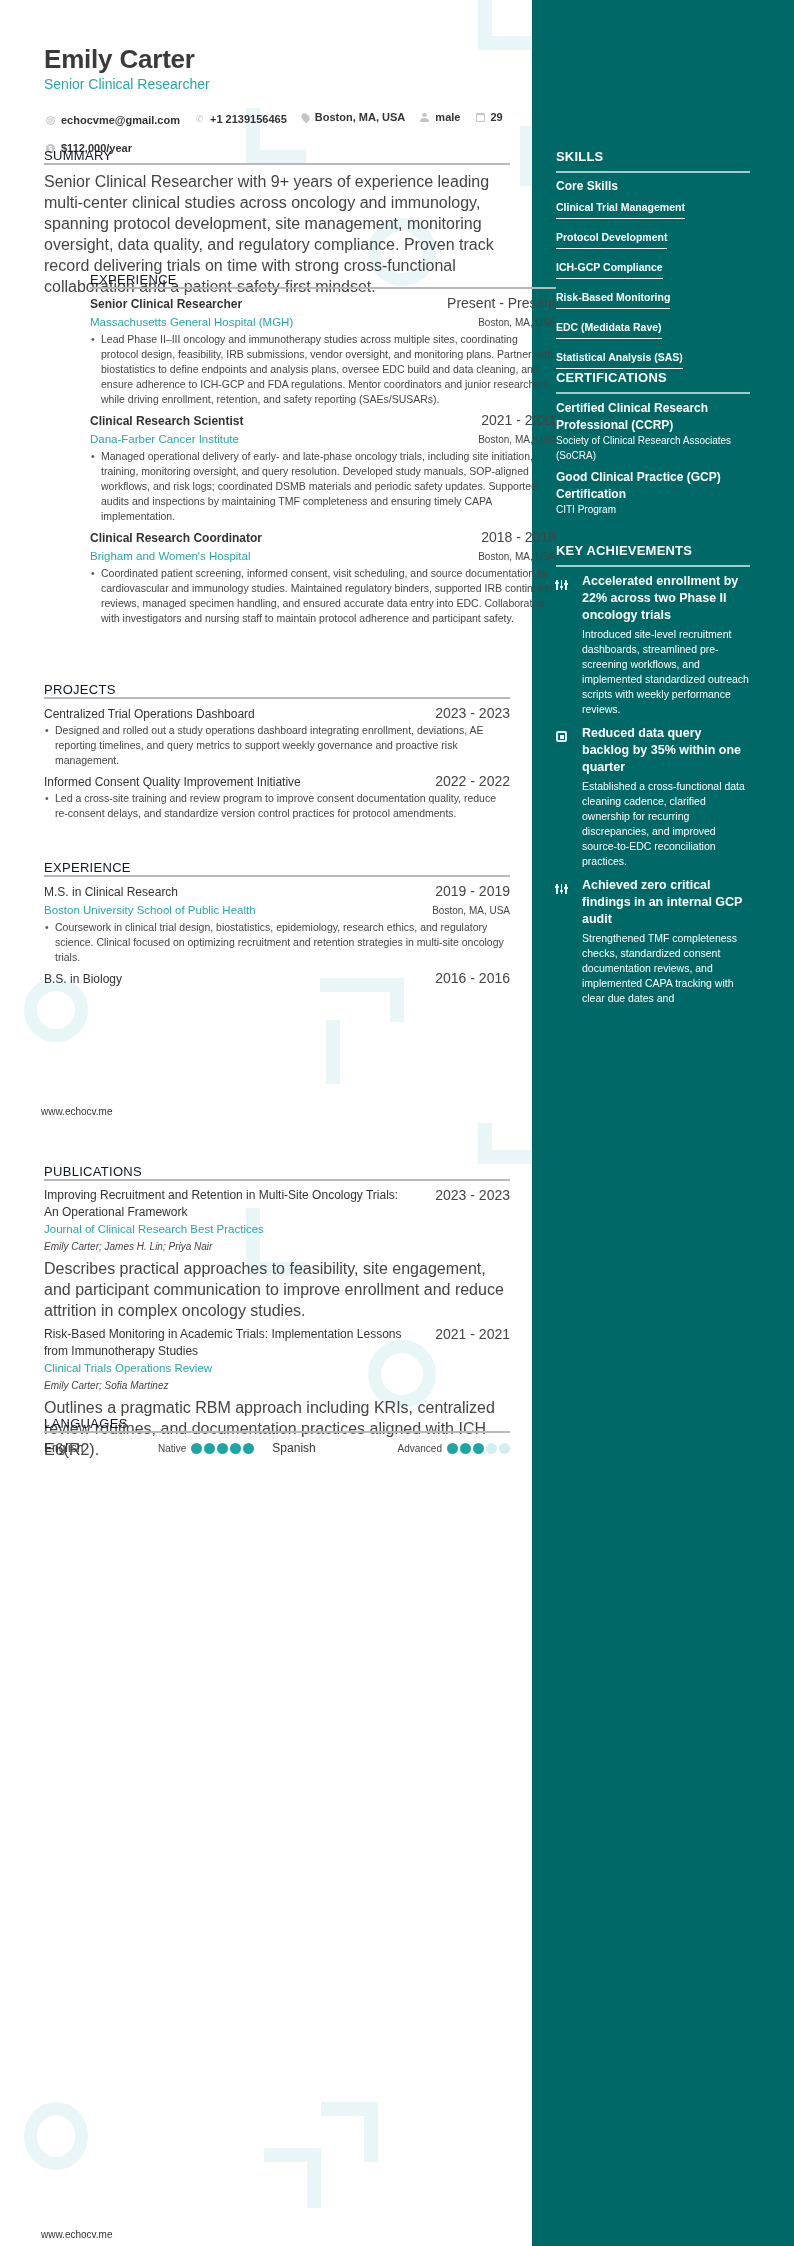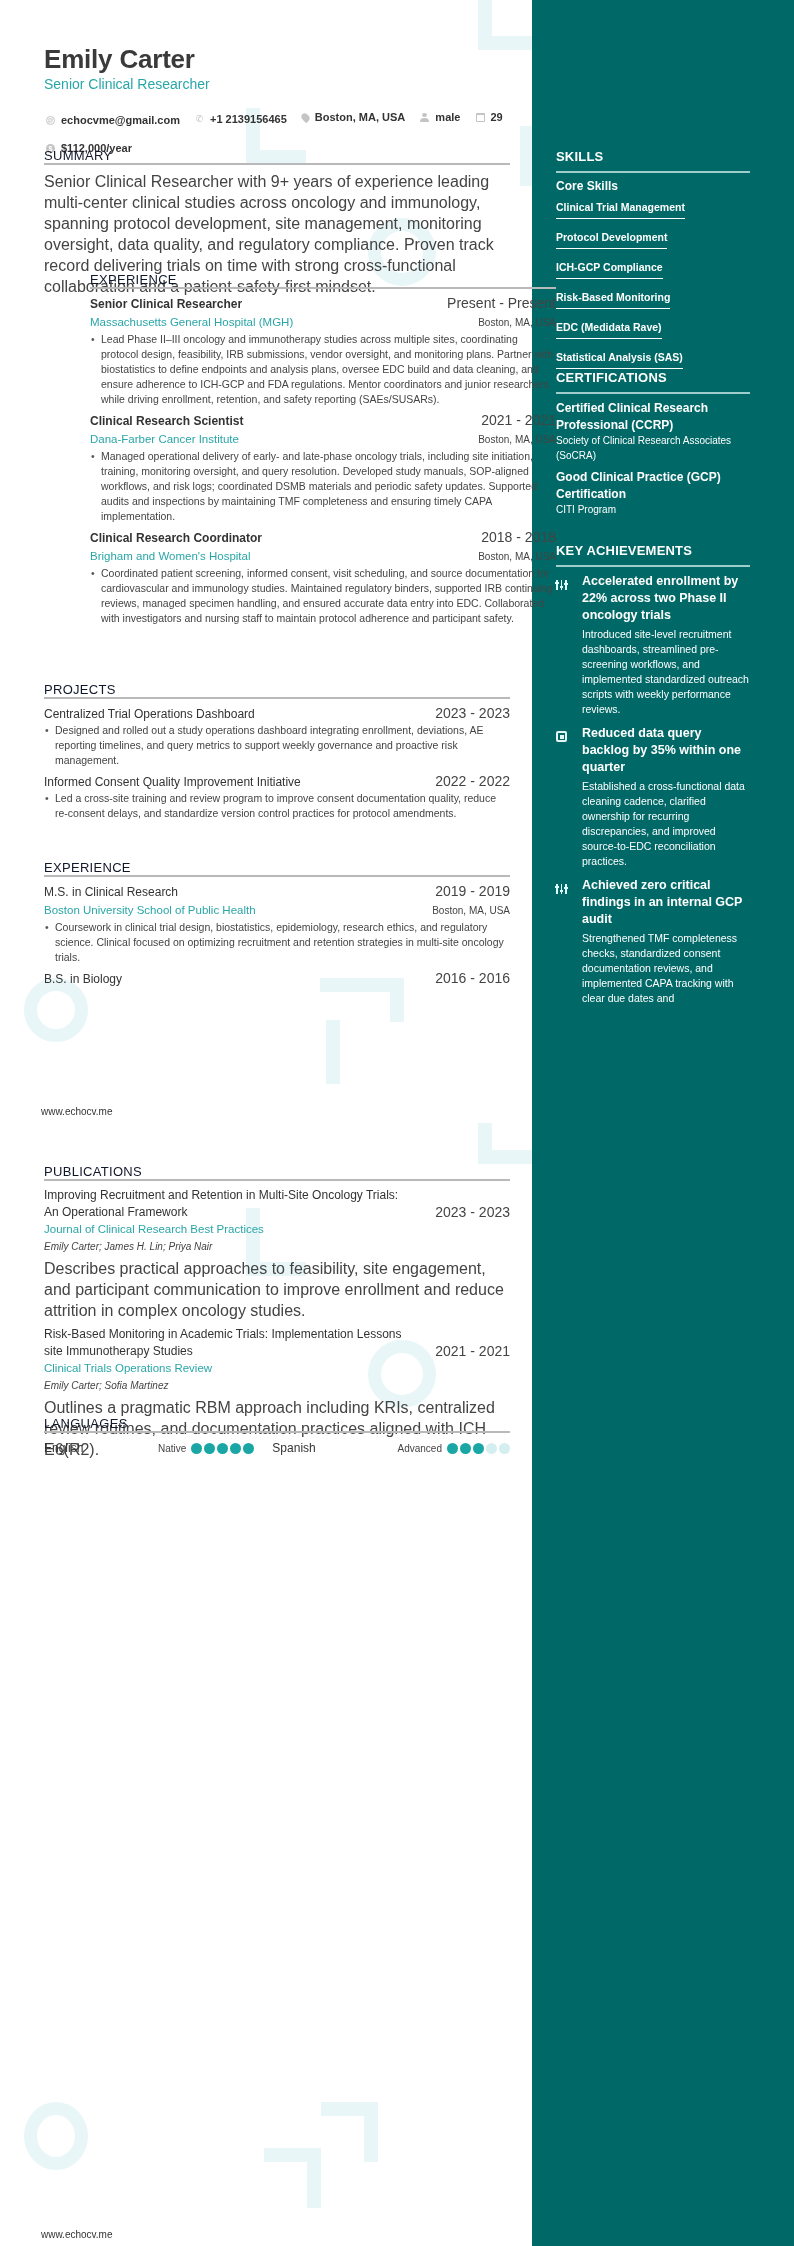--- a/index.html
+++ b/index.html
@@ -34,21 +34,21 @@
   .row { display: flex; justify-content: space-between; align-items: baseline; }
   .role { font-size: 12px; font-weight: bold; color: #333; line-height: 18px; }
   .role-light { font-size: 12px; color: #333; line-height: 18px; }
   .date { font-size: 14px; color: #444; white-space: nowrap; }
   .org { font-size: 11.5px; color: #2aa6a8; line-height: 19px; }
   .loc { font-size: 10px; color: #444; white-space: nowrap; }
   .bullets { list-style: none; }
   .bullets li { position: relative; padding-left: 11px; font-size: 10.5px; line-height: 15px; color: #444; }
   .bullets li::before { content: "•"; position: absolute; left: 1px; top: 0; color: #555; }
 
-  .pub-title-row { display: flex; justify-content: space-between; align-items: flex-end; }
+  .pub-title-row { display: flex; justify-content: space-between; align-items: flex-start; }
   .pub-title { font-size: 12px; color: #333; line-height: 16.5px; width: 370px; }
   .pub-authors { font-size: 10px; font-style: italic; color: #444; line-height: 15px; margin-bottom: 4px; }
 
   .lang-row { display: flex; align-items: center; font-size: 12px; color: #333; padding-top: 2px; }
   .lang-name { width: 114px; }
   .lang-level { font-size: 10px; color: #444; margin-right: 5px; }
   .dots { display: inline-flex; gap: 2px; margin-right: 18px; }
   .dot { width: 11px; height: 11px; border-radius: 50%; background: #1ba6a6; }
   .dot.off { background: #d5eef0; }
 
@@ -230,21 +230,21 @@
       <div class="pub-title-row">
           <span class="pub-title">Improving Recruitment and Retention in Multi-Site Oncology Trials: An Operational Framework</span>
           <span class="date">2023 - 2023</span>
         </div>
       <div class="org">Journal of Clinical Research Best Practices</div>
       <div class="pub-authors">Emily Carter; James H. Lin; Priya Nair</div>
       <div class="para">Describes practical approaches to feasibility, site engagement, and participant communication to improve enrollment and reduce attrition in complex oncology studies.</div>
     </div>
     <div class="entry">
       <div class="pub-title-row">
-          <span class="pub-title">Risk-Based Monitoring in Academic Trials: Implementation Lessons site Immunotherapy Studies</span>
+          <span class="pub-title">Risk-Based Monitoring in Academic Trials: Implementation Lessons from Immunotherapy Studies</span>
           <span class="date">2021 - 2021</span>
         </div>
       <div class="org">Clinical Trials Operations Review</div>
       <div class="pub-authors">Emily Carter; Sofia Martinez</div>
       <div class="para">Outlines a pragmatic RBM approach including KRIs, centralized review routines, and documentation practices aligned with ICH E6(R2).</div>
     </div>
   </div>
 
   <div class="section" style="top:1416px;">
     <div class="sec-head">LANGUAGES</div>

